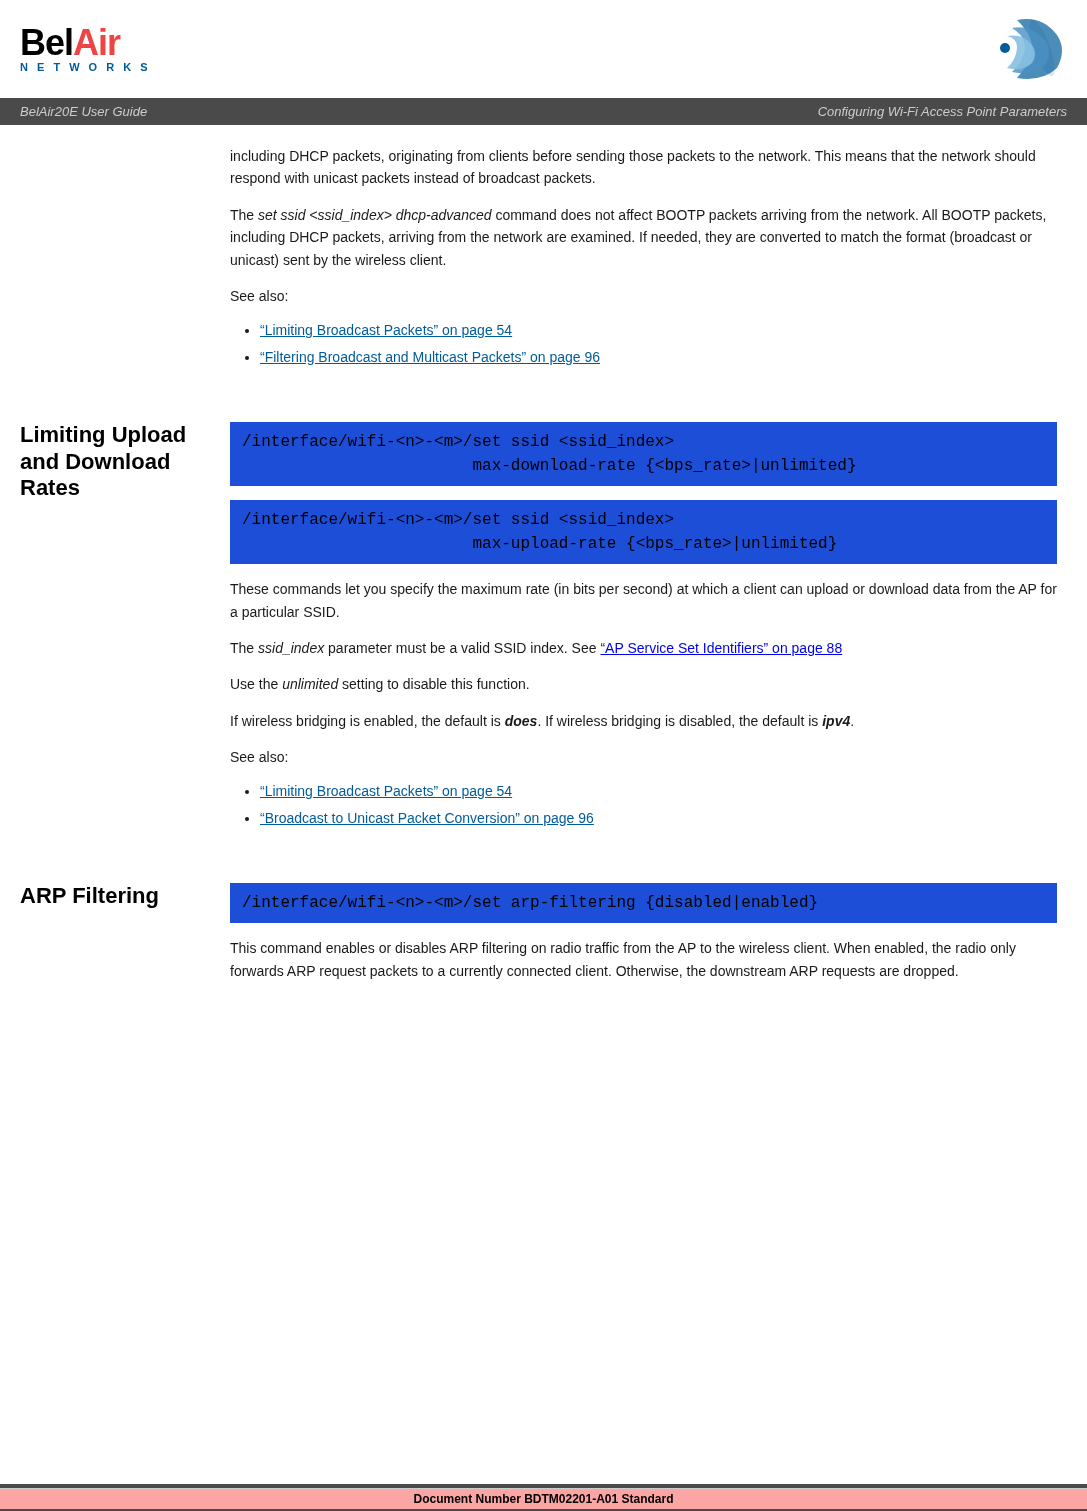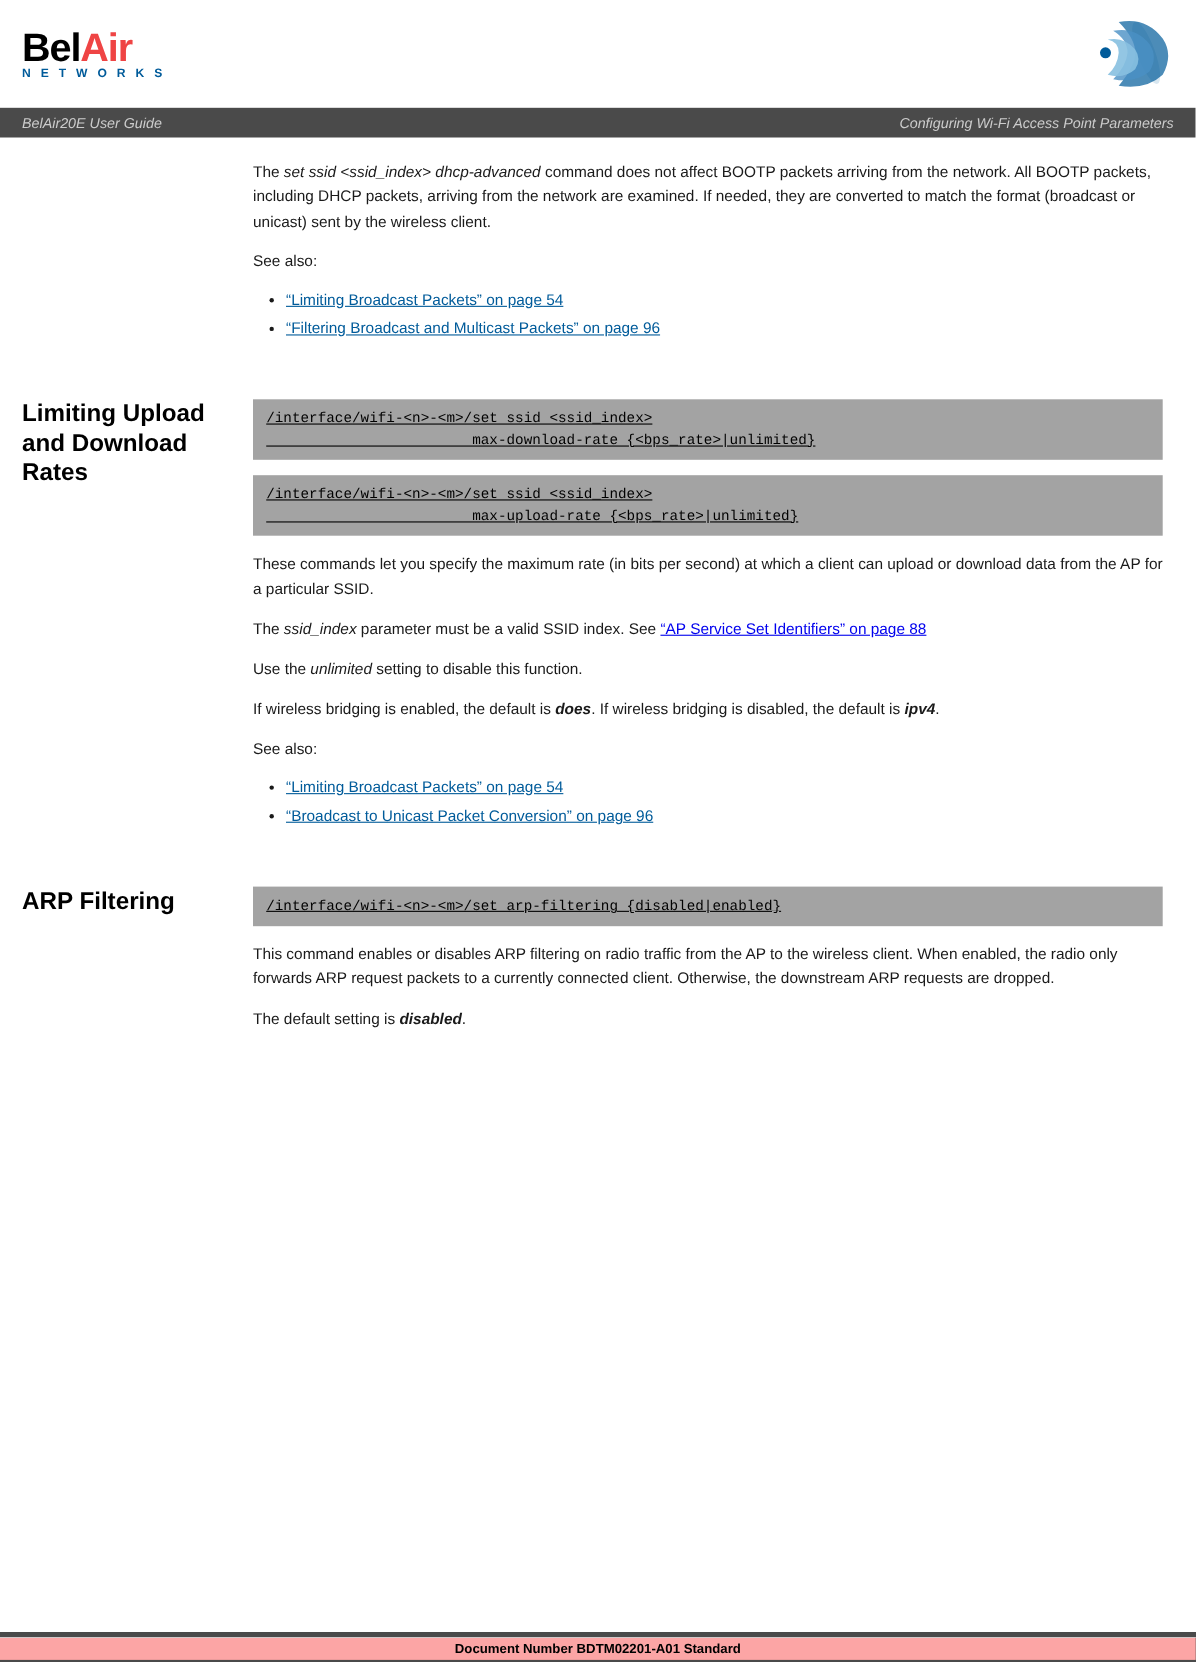--- a/index.html
+++ b/index.html
@@ -92,28 +92,27 @@
       line-height: 1.6;
       color: #1a1a1a;
     }
 
     .text-block p {
       margin-bottom: 12px;
     }
 
     .code-block {
       font-family: 'Courier New', Courier, monospace;
-      font-size: 13px;
-      background: #a3a3a3;
+      font-size: 16px;
+      background: #1d4ed8;
       padding: 8px 12px;
       margin-bottom: 14px;
       white-space: pre;
       line-height: 1.5;
       border: none;
-      text-decoration: underline;
     }
 
     .link-list {
       list-style: disc;
       padding-left: 30px;
       margin-bottom: 14px;
     }
     .link-list li {
       margin-bottom: 4px;
     }
@@ -188,20 +187,23 @@
   <span class="nav-left">BelAir20E User Guide</span>
   <span class="nav-right">Configuring Wi-Fi Access Point Parameters</span>
 </div>
 
 <div class="content-wrapper">
 
   <div class="left-col"></div>
 
   <div class="right-col">
     <div class="text-block">
+      <p>including DHCP packets, originating from clients before sending those packets to the network. This means that the network should respond with unicast packets instead of broadcast packets.</p>
+    </div>
+    <div class="text-block">
       <p>
         The <em class="cmd">set ssid &lt;ssid_index&gt; dhcp-advanced</em> command does not affect BOOTP packets arriving from the network. All BOOTP packets, including DHCP packets, arriving from the network are examined. If needed, they are converted to match the format (broadcast or unicast) sent by the wireless client.
       </p>
     </div>
     <div class="text-block">
       <p>See also:</p>
       <ul class="link-list">
         <li>
           <a href="#">“Limiting Broadcast Packets” on page 54</a>
         </li>
@@ -263,25 +265,20 @@
   <div class="left-col">
     <div class="section-heading">ARP Filtering</div>
   </div>
   <div class="right-col">
     <div class="code-block">/interface/wifi-&lt;n&gt;-&lt;m&gt;/set arp-filtering {disabled|enabled}</div>
 
     <div class="text-block">
       <p>This command enables or disables ARP filtering on radio traffic from the AP to the wireless client. When enabled, the radio only forwards ARP request packets to a currently connected client. Otherwise, the downstream ARP requests are dropped.</p>
     </div>
 
-    <div class="text-block">
-      <p>
-        The default setting is <em class="italic-bold">disabled</em>.
-      </p>
-    </div>
   </div>
 </div>
 
 <div class="page-bottom"></div>
 
 <div class="footer">
   <span class="foot-left">October 11, 2011</span>
   <span class="foot-center">Confidential</span>
   <span class="foot-right">Page 97 of 267</span>
 </div>

